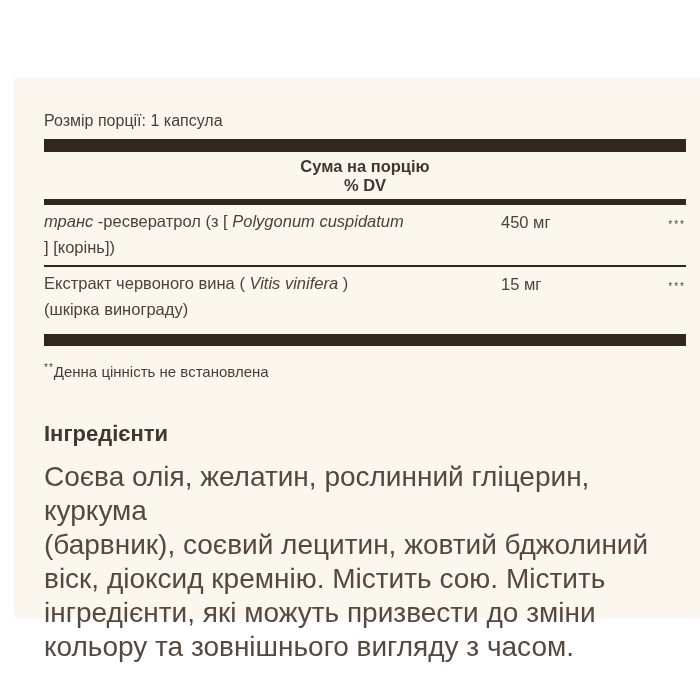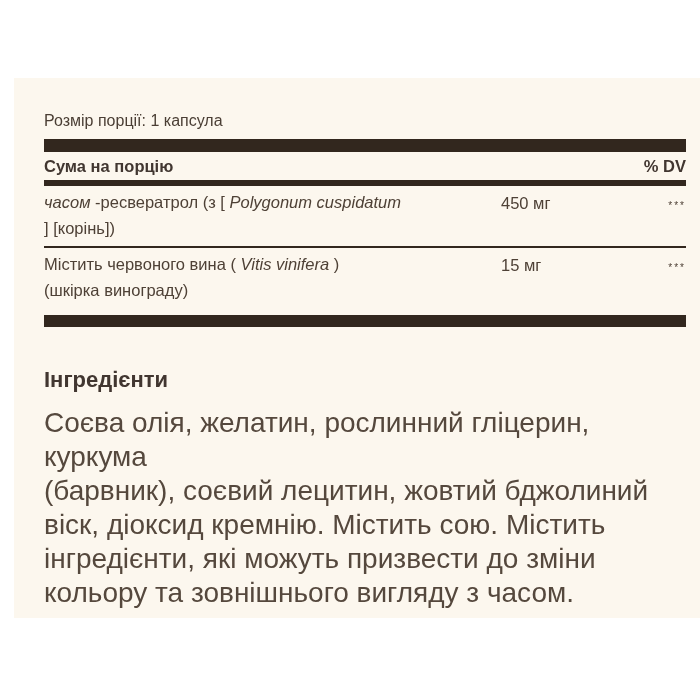--- a/index.html
+++ b/index.html
@@ -10,21 +10,21 @@
   }
   .panel{
     position:absolute;top:78px;left:14px;width:700px;height:540px;
     background:#fcf7ee;box-sizing:border-box;padding:33px 28px 0 30px;
   }
   .serving{font-size:16px;line-height:19px;color:#4a3e34;}
   .bar{background:#32271e;}
   .bar-thick{height:13px;margin-top:9px;}
   .header-row{
     display:flex;justify-content:space-between;align-items:center;
-    padding:5px 0 4px;font-weight:bold;font-size:16.5px;line-height:19px;color:#413630;
+    padding:5px 0 4px;font-weight:bold;font-size:16.5px;line-height:19px;color:#413630;flex-direction:column;
   }
   .bar-mid{height:6px;}
   .rows{width:100%;}
   .row{
     display:grid;grid-template-columns:457px 1fr auto;
     padding:3px 0 5px;font-size:16.5px;line-height:26px;color:#4e4136;
   }
   .row + .row{border-top:2px solid #32271e;}
   .cell-name{white-space:pre-line;}
   .it{font-style:italic;}
@@ -51,35 +51,38 @@
 
     <div class="header-row">
       <span>Сума на порцію</span>
       <span>% DV</span>
     </div>
 
     <div class="bar bar-mid"></div>
 
     <div class="rows">
         <div class="row">
-          <div class="cell-name"><span class="it">часом</span><span> -ресвератрол (з [ </span><span class="it">Polygonum cuspidatum</span><span>
+          <div class="cell-name"><span class="it">транс</span><span> -ресвератрол (з [ </span><span class="it">Polygonum cuspidatum</span><span>
 ] [корінь])</span></div>
           <div class="cell-amount">450 мг</div>
           <div class="cell-dv">***</div>
         </div>
         <div class="row">
-          <div class="cell-name"><span>Містить червоного вина ( </span><span class="it">Vitis vinifera</span><span> )
+          <div class="cell-name"><span>Екстракт червоного вина ( </span><span class="it">Vitis vinifera</span><span> )
 (шкірка винограду)</span></div>
           <div class="cell-amount">15 мг</div>
           <div class="cell-dv">***</div>
         </div>
       </div>
 
     <div class="bar bar-thick2"></div>
 
+    <div class="footnote">
+      <sup>**</sup><span>Денна цінність не встановлена</span>
+    </div>
 
     <h2 class="ing-heading">Інгредієнти</h2>
 
     <p class="ing-body">Соєва олія, желатин, рослинний гліцерин, куркума
 (барвник), соєвий лецитин, жовтий бджолиний
 віск, діоксид кремнію. Містить сою. Містить
 інгредієнти, які можуть призвести до зміни
 кольору та зовнішнього вигляду з часом.</p>
 
   </section>

